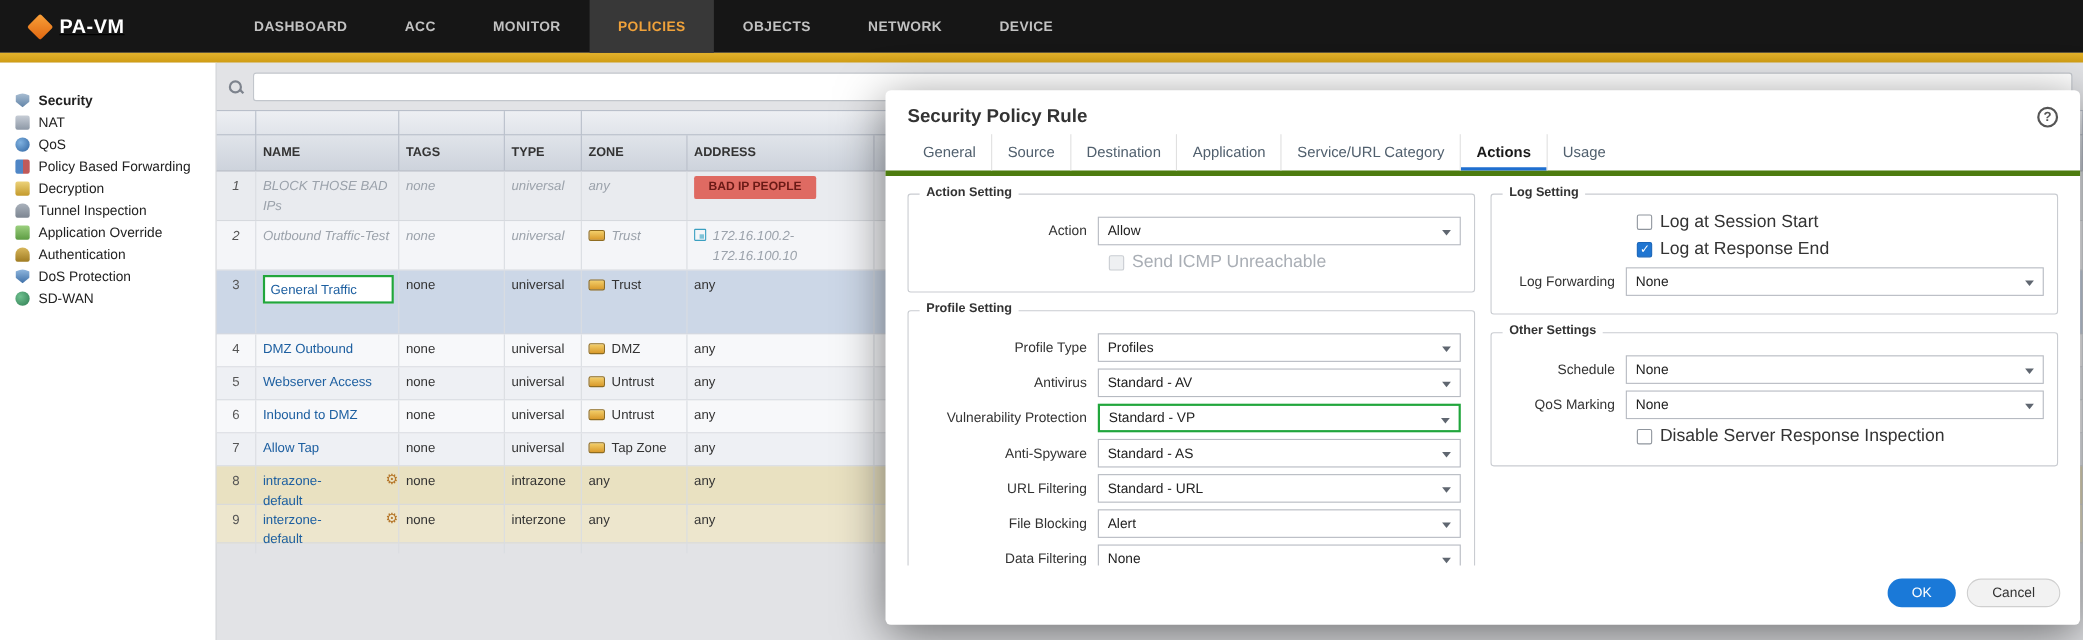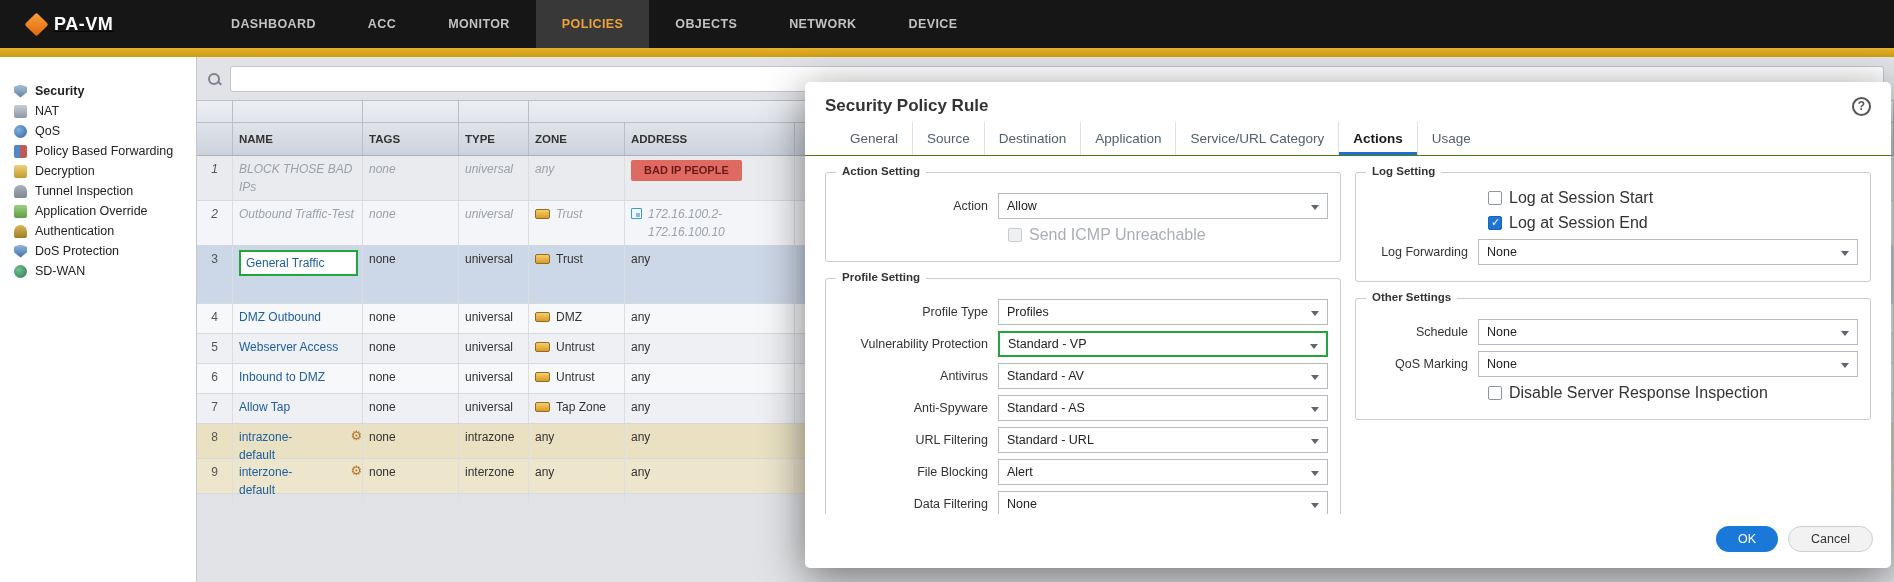--- a/index.html
+++ b/index.html
@@ -65,21 +65,21 @@
   .badge { display:inline-block; background:#df6a62; color:#6b1a16; font-weight:bold; font-size:11px; padding:2px 13px; border-radius:2px; font-style:normal; }
   .gear-icon { color:#b5762a; font-size:13px; line-height:1; display:block; margin:1px 0 0 52px; cursor:pointer; font-style:normal; }
   .gear-icon::before { content:"\2699"; }
   .name-col { display:block; }
 
   
   .modal { position:absolute; left:805px; top:82px; width:1086px; height:486px; background:#fff; border-radius:5px; box-shadow:0 10px 44px rgba(0,0,0,.5); display:flex; flex-direction:column; }
   .m-header { display:flex; justify-content:space-between; align-items:center; padding:14px 20px 6px; }
   .m-title { font-size:17px; font-weight:bold; color:#333; }
   .help-icon { width:19px; height:19px; border:2px solid #555; border-radius:50%; color:#555; font-size:12px; font-weight:bold; display:flex; align-items:center; justify-content:center; cursor:pointer; }
-  .m-tabs { display:flex; padding:0 31px; border-bottom:1px solid #4d7c0f; }
+  .m-tabs { display:flex; padding:0 20px; border-bottom:5px solid #4d7c0f; }
   .m-tab { padding:9px 14px; font-size:13.5px; color:#51606e; border-right:1px solid #e0e0e0; cursor:pointer; }
   .m-tab:last-child { border-right:none; }
   .m-tab.active { color:#1a1a1a; font-weight:bold; box-shadow:inset 0 -3px 0 #1f6fd0; }
   .m-body { flex:1; display:flex; gap:14px; padding:16px 20px 0; align-items:flex-start; overflow:hidden; }
   .col-left { width:516px; flex:none; }
   .col-right { flex:1; }
   .fs { position:relative; border:1px solid #c9ccd1; border-radius:3px; padding:14px 12px 10px; margin-bottom:16px; }
   .fs-legend { position:absolute; top:-8px; left:10px; background:#fff; padding:0 6px; font-size:11.5px; font-weight:bold; color:#333; }
   .frow { display:flex; align-items:center; margin:6px 0; }
   .flabel { width:160px; text-align:right; padding-right:10px; font-size:12.5px; color:#333; flex:none; }
@@ -356,29 +356,29 @@
 
         <div class="fs">
           <span class="fs-legend">Profile Setting</span>
           <div class="frow">
             <span class="flabel">Profile Type</span>
             <div class="sel">
                 <span>Profiles</span>
               </div>
           </div>
           <div class="frow">
+            <span class="flabel">Antivirus</span>
+            <div class="sel">
+                <span>Standard - AV</span>
+              </div>
+          </div>
+          <div class="frow">
             <span class="flabel">Vulnerability Protection</span>
             <div class="sel green">
                 <span>Standard - VP</span>
-              </div>
-          </div>
-          <div class="frow">
-            <span class="flabel">Antivirus</span>
-            <div class="sel">
-                <span>Standard - AV</span>
               </div>
           </div>
           <div class="frow">
             <span class="flabel">Anti-Spyware</span>
             <div class="sel">
                 <span>Standard - AS</span>
               </div>
           </div>
           <div class="frow">
             <span class="flabel">URL Filtering</span>
@@ -404,21 +404,21 @@
 
       <div class="col-right">
         <div class="fs">
           <span class="fs-legend">Log Setting</span>
           <div class="cbrow ind-120" style="margin-top:2px;">
             <span class="cb"></span>
             <span class="cblabel">Log at Session Start</span>
           </div>
           <div class="cbrow ind-120">
             <span class="cb checked"></span>
-            <span class="cblabel">Log at Session End</span>
+            <span class="cblabel">Log at Response End</span>
           </div>
           <div class="frow">
             <span class="flabel-sm">Log Forwarding</span>
             <div class="sel">
                 <span>None</span>
               </div>
           </div>
         </div>
 
         <div class="fs">

